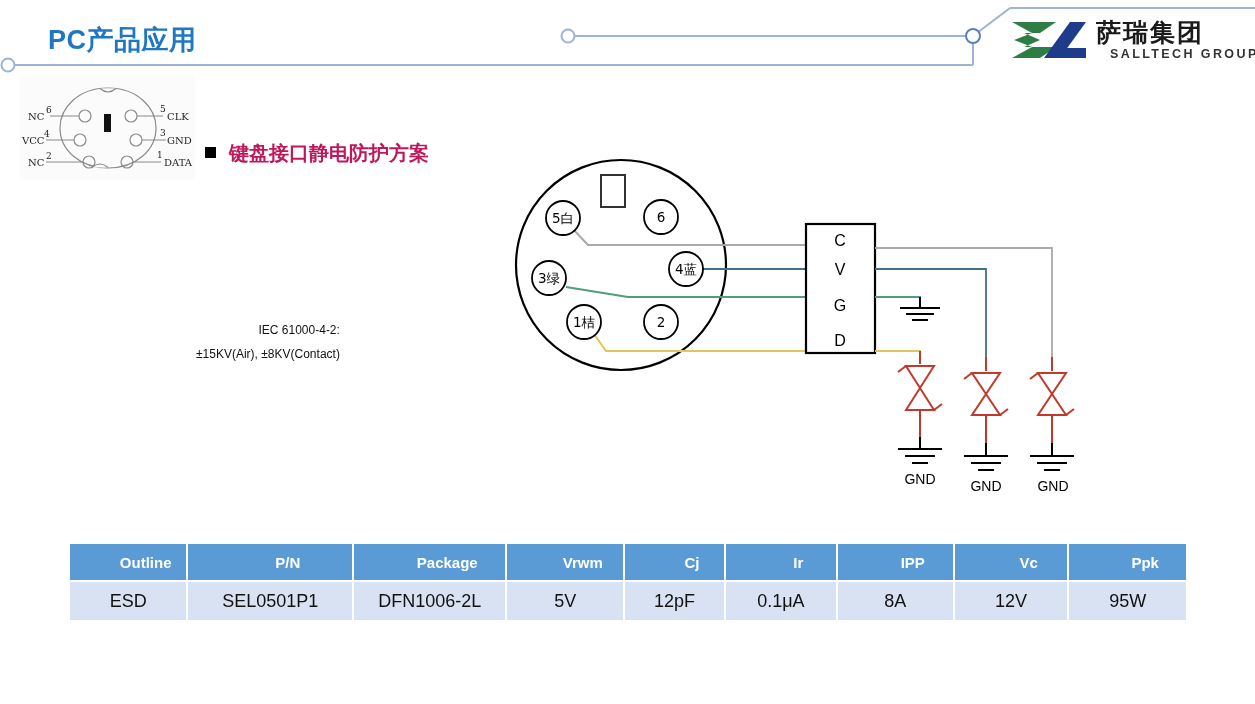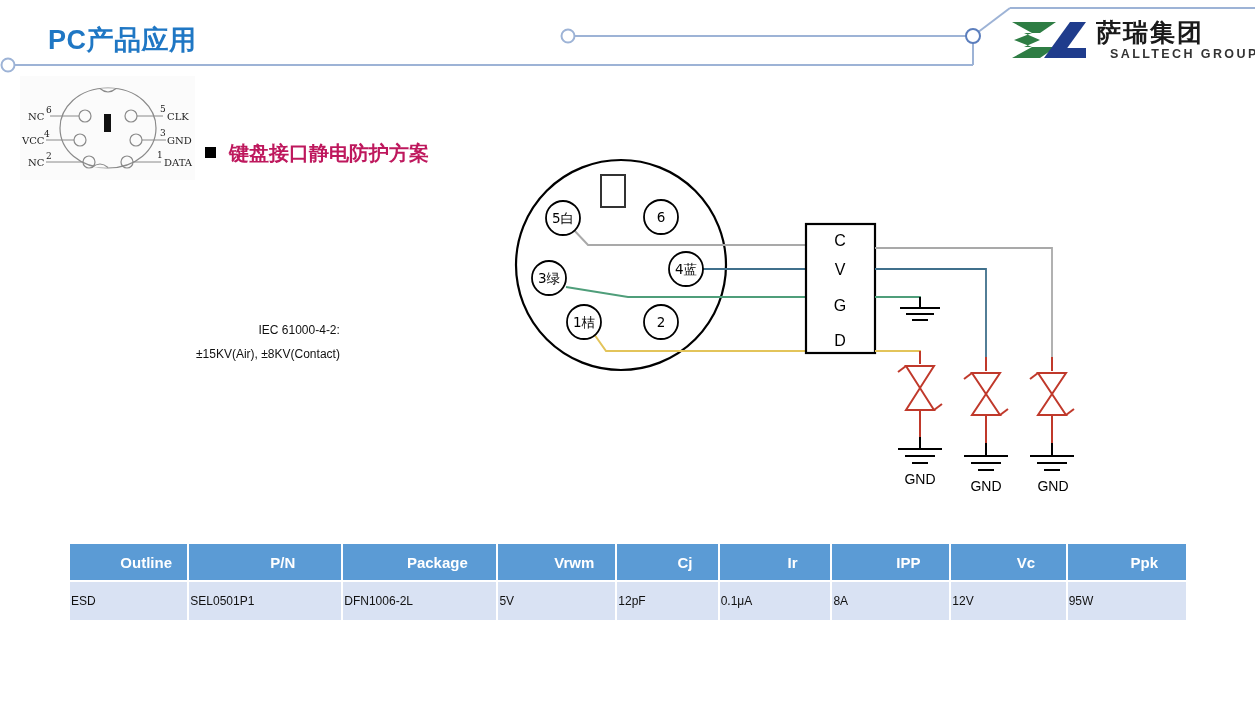--- a/index.html
+++ b/index.html
@@ -41,22 +41,22 @@
   
   #schematic{left:0;top:0;width:1255px;height:530px;}
 
   
   #param-table{left:68px;top:544px;width:1120px;border-collapse:separate;
       border-spacing:2px 0;}
   #param-table th{
       background:#5B9BD5;color:#fff;font-size:15px;font-weight:bold;
       height:34px;text-align:center;border:0;padding-left:36px;}
   #param-table td{
-      background:#D9E2F3;color:#111;font-size:12px;height:36px;
-      text-align:left;border:0;}
+      background:#D9E2F3;color:#111;font-size:18px;height:36px;
+      text-align:center;border:0;}
   #param-table tr.spacer td{height:2px;background:#fff;padding:0;}
 </style>
 </head>
 <body>
 
 <svg id="header-deco" class="abs">
   <g stroke="#9DB3D6" stroke-width="2" fill="none">
     <line x1="8" y1="65" x2="973" y2="65"></line>
     <line x1="973" y1="65" x2="973" y2="36"></line>
     <line x1="568" y1="36" x2="973" y2="36"></line>

